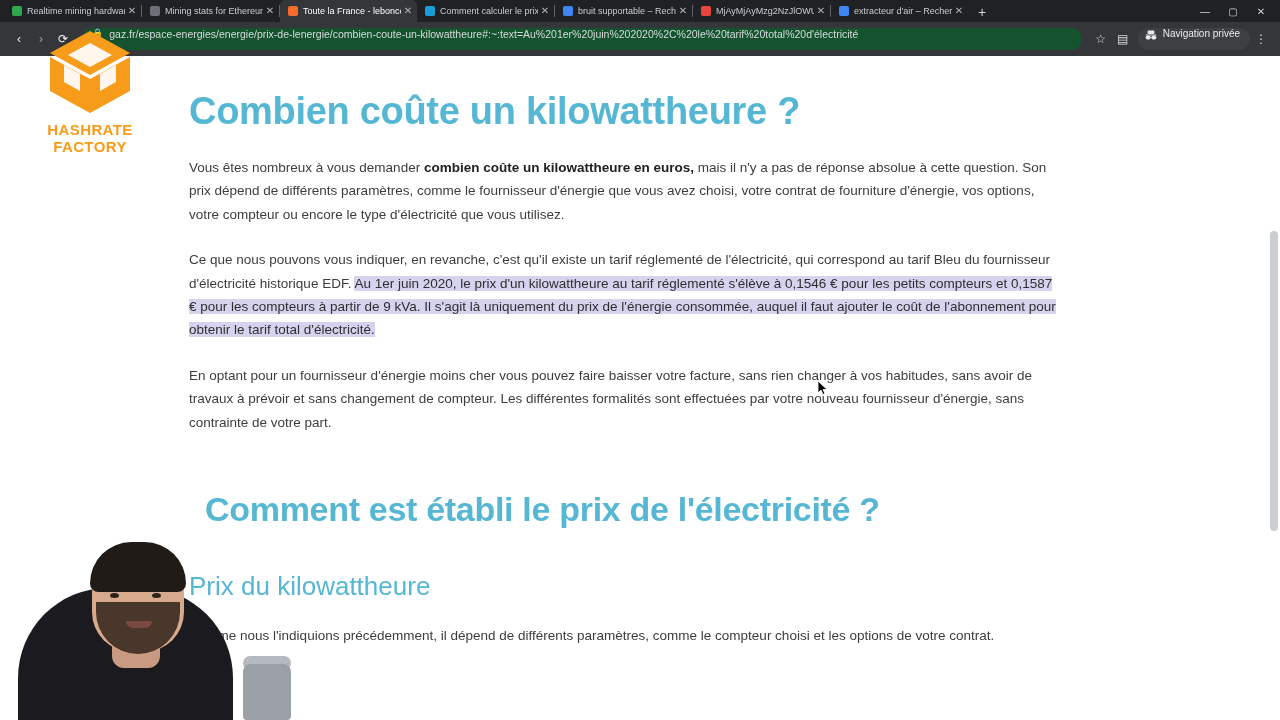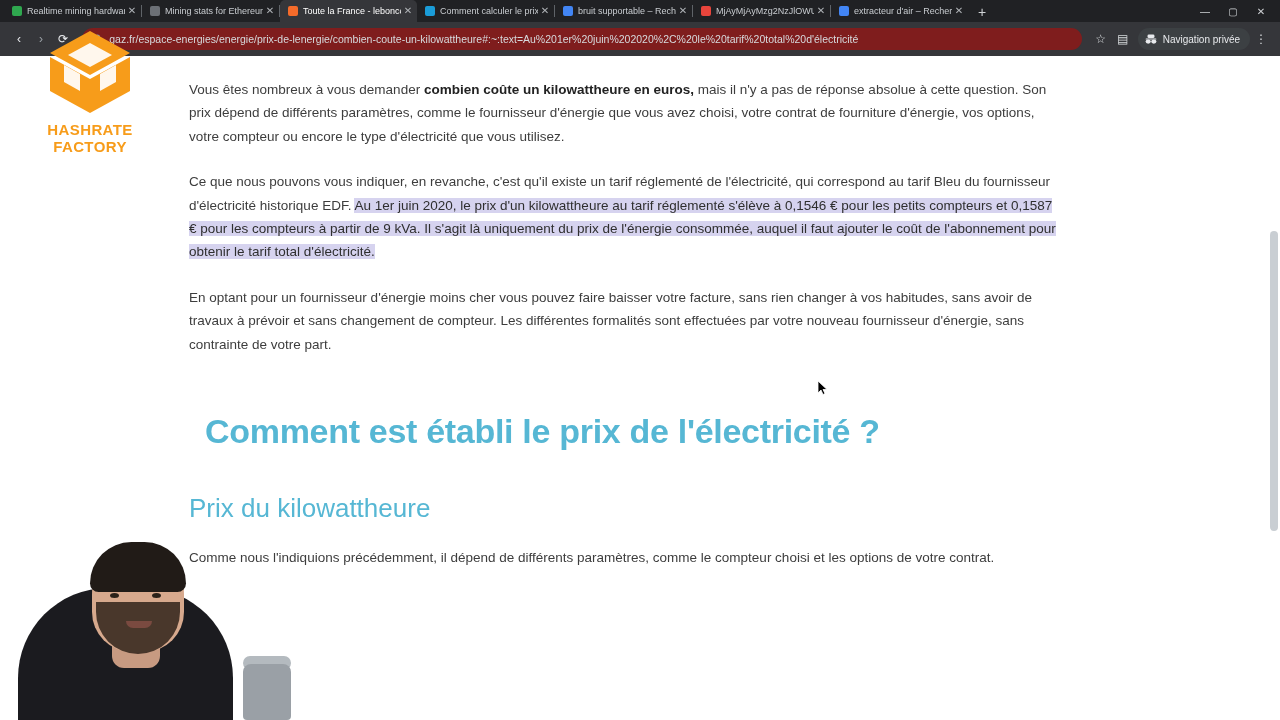--- a/index.html
+++ b/index.html
@@ -135,25 +135,24 @@
     line-height: 22px;
     text-align: center;
     border-radius: 50%;
     flex: 0 0 22px;
   }
   .nav-btn.enabled { color: #e8eaed; }
 
   .omnibox {
     flex: 1 1 auto;
     height: 22px;
-    background: #7f1d1d;
+    background: #14532d;
     border-radius: 11px;
     margin: 0 8px;
     display: flex;
-    align-items: center;
     padding: 0 10px;
     box-sizing: border-box;
     overflow: hidden;
   }
 
   .omnibox .lock {
     color: #9aa0a6;
     font-size: 9px;
     margin-right: 6px;
     flex: 0 0 auto;
@@ -173,21 +172,20 @@
     height: 22px;
     line-height: 22px;
     text-align: center;
     color: #d7dadd;
     font-size: 12px;
     flex: 0 0 22px;
   }
 
   .incognito-chip {
     display: flex;
-    align-items: center;
     height: 22px;
     border-radius: 11px;
     background: #3c4043;
     color: #e8eaed;
     font-size: 10px;
     padding: 0 10px 0 6px;
     margin-left: 4px;
     white-space: nowrap;
   }
   .incognito-chip .spy {
@@ -491,20 +489,21 @@
         </span>
         <span>Navigation privée</span>
       </span>
       <span class="toolbar-icon">⋮</span>
     </div>
   </div>
 
   <div class="page">
     <div class="content">
 
+      <h1 class="page-h1">Combien coûte un kilowattheure ?</h1>
 
       <p class="body"><span>Vous êtes nombreux à vous demander </span><b>combien coûte un kilowattheure en euros,</b><span> mais il n'y a pas de réponse absolue à cette question. Son prix dépend de différents paramètres, comme le fournisseur d'énergie que vous avez choisi, votre contrat de fourniture d'énergie, vos options, votre compteur ou encore le type d'électricité que vous utilisez.</span></p>
 
       <p class="body"><span>Ce que nous pouvons vous indiquer, en revanche, c'est qu'il existe un tarif réglementé de l'électricité, qui correspond au tarif Bleu du fournisseur d'électricité historique EDF. </span><span class="hl">Au 1er juin 2020, le prix d'un kilowattheure au tarif réglementé s'élève à 0,1546 € pour les petits compteurs et 0,1587 € pour les compteurs à partir de 9 kVa. Il s'agit là uniquement du prix de l'énergie consommée, auquel il faut ajouter le coût de l'abonnement pour obtenir le tarif total d'électricité.</span></p>
 
       <p class="body">En optant pour un fournisseur d'énergie moins cher vous pouvez faire baisser votre facture, sans rien changer à vos habitudes, sans avoir de travaux à prévoir et sans changement de compteur. Les différentes formalités sont effectuées par votre nouveau fournisseur d'énergie, sans contrainte de votre part.</p>
 
       <h2 class="page-h2">Comment est établi le prix de l'électricité ?</h2>
 
 

